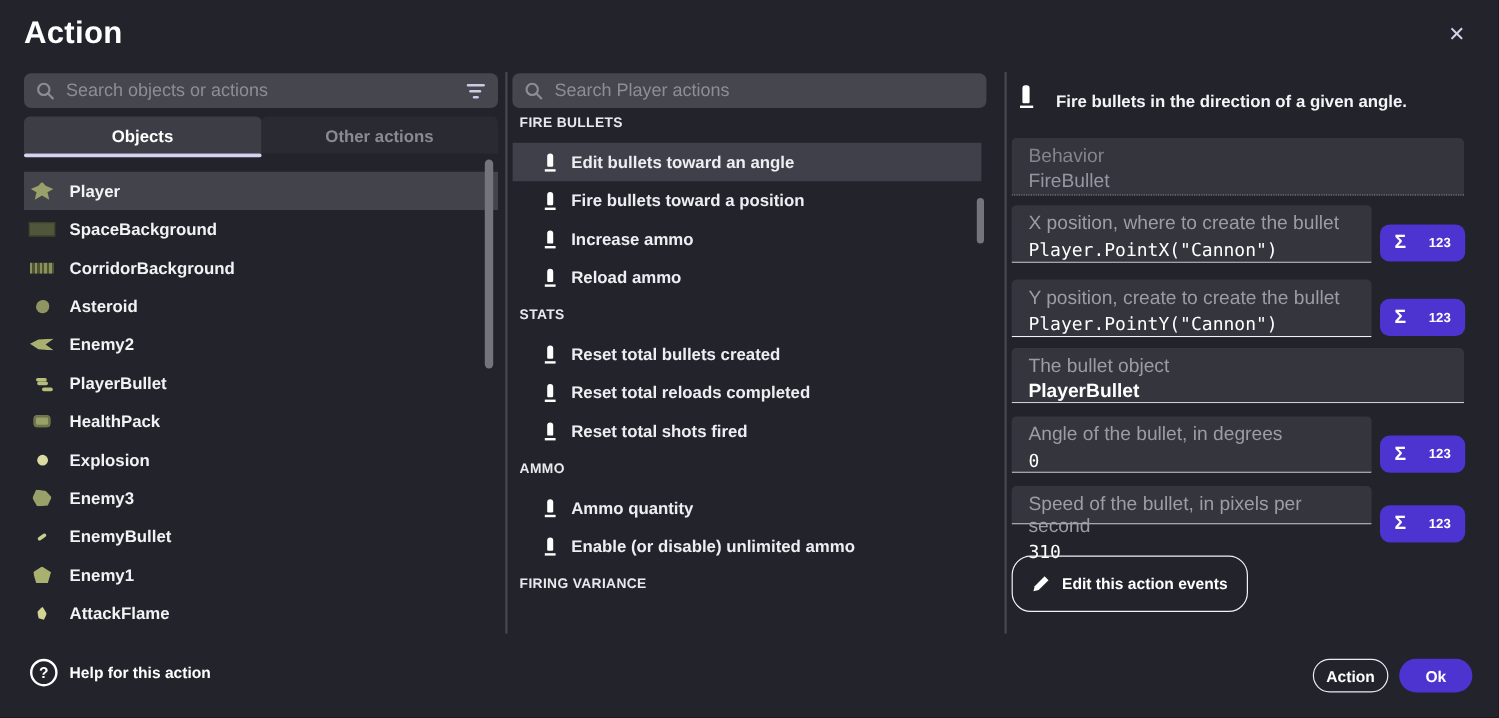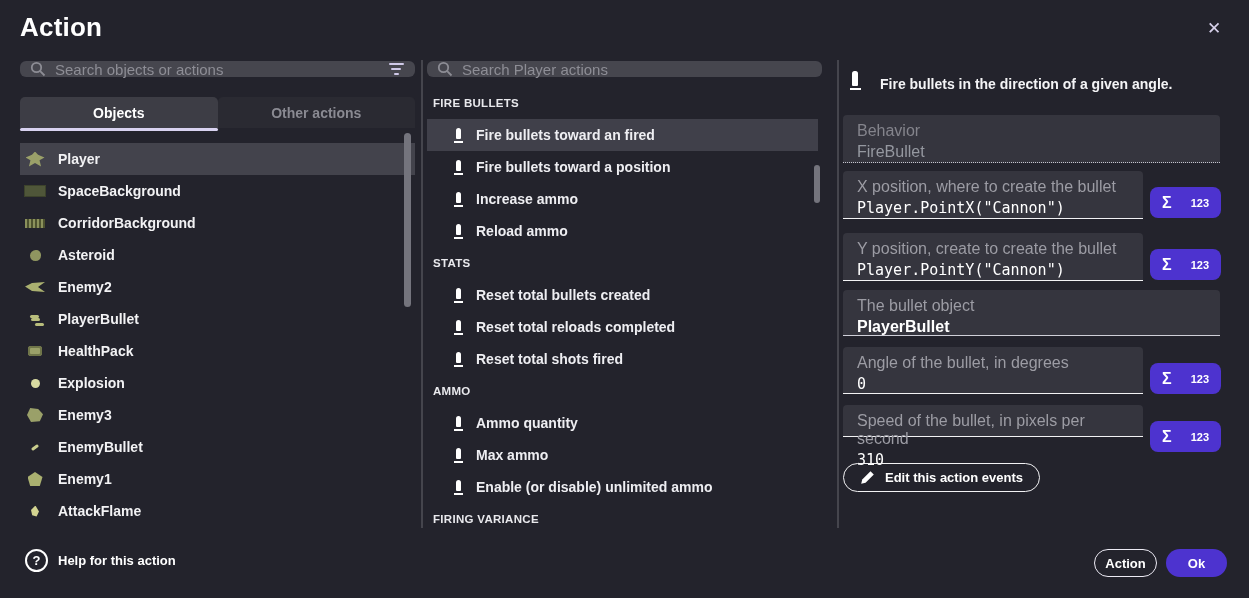--- a/index.html
+++ b/index.html
@@ -9,21 +9,21 @@
   }
   *{margin:0;padding:0;box-sizing:border-box}
   body{background:#111;font-family:"Liberation Sans",sans-serif;}
   .stage{position:relative;width:1249px;height:598px;background:var(--bg);overflow:hidden;}
 
   .title{position:absolute;left:20px;top:12px;font-size:26px;font-weight:700;color:#fff;letter-spacing:.2px}
   .close{position:absolute;left:1200px;top:14px;width:28px;height:28px;display:flex;align-items:center;justify-content:center;
          color:#d6d0ea;font-size:17px;cursor:pointer;background:none;border:none}
 
   
-  .searchbar{position:absolute;height:16px;width:395px;background:var(--searchbg);border-radius:6px;
+  .searchbar{position:absolute;height:29px;width:395px;background:var(--searchbg);border-radius:6px;
              display:flex;align-items:center;gap:9px;padding:0 10px}
   .searchbar svg{flex:none}
   .searchbar input{flex:1;background:transparent;border:none;outline:none;color:#e8e8ea;font-size:15px;
                    font-family:"Liberation Sans",sans-serif}
   .searchbar input::placeholder{color:var(--muted)}
   .filter-ic{display:flex;flex-direction:column;align-items:center;gap:3px;width:18px;cursor:pointer}
   .filter-ic i{display:block;height:2px;background:#cfc9e8;border-radius:1px}
   .filter-ic i:nth-child(1){width:15px}.filter-ic i:nth-child(2){width:10px}.filter-ic i:nth-child(3){width:5px}
 
   
@@ -84,21 +84,21 @@
   .f-bullet .fvalue{font-weight:700}
   .f-angle{top:347px;width:300px;height:47px;border-bottom:1px solid #f2f2f4}
   .f-speed{top:405px;width:300px;height:32px;border-bottom:1px solid #f2f2f4}
 
   .sigma-btn{position:absolute;left:1150px;width:71px;height:31px;background:var(--accent);border:none;border-radius:8px;
              display:flex;align-items:center;justify-content:space-between;padding:0 12px;cursor:pointer;color:#fff}
   .sigma-btn .sg{font-size:16px;font-weight:700}
   .sigma-btn .bd{font-size:11px;font-weight:700}
   .s1{top:187px}.s2{top:249px}.s3{top:363px}.s4{top:421px}
 
-  .edit-btn{position:absolute;left:843px;top:463px;height:29px;display:inline-flex;align-items:center;gap:10px;
+  .edit-btn{position:absolute;left:843px;top:463px;height:47px;display:inline-flex;align-items:center;gap:10px;
             background:transparent;border:1.5px solid #f2f2f4;border-radius:16px;padding:0 16px;color:#fff;
             font-size:13px;font-weight:700;cursor:pointer;font-family:"Liberation Sans",sans-serif}
 
   
   .help{position:absolute;left:25px;top:549px;display:flex;align-items:center;gap:10px;cursor:pointer;background:none;border:none;color:#fff}
   .help .qc{width:23px;height:23px;border:2px solid #fff;border-radius:50%;display:flex;align-items:center;justify-content:center;
             font-size:13px;font-weight:700}
   .help .hl{font-size:13px;font-weight:700}
   .btn{position:absolute;top:549px;height:28px;border-radius:14px;font-size:13px;font-weight:700;cursor:pointer;
        display:flex;align-items:center;justify-content:center;font-family:"Liberation Sans",sans-serif}
@@ -196,21 +196,21 @@
       </svg>
     <input placeholder="Search Player actions" style="">
   </div>
 
   <div class="actlist">
     <div class="mhead">FIRE BULLETS</div>
     <div class="arow sel">
         <span class="bullet-ic">
           <i></i>
         </span>
-        <span class="lbl">Fire bullets toward an fired</span>
+        <span class="lbl">Edit bullets toward an angle</span>
       </div>
     <div class="arow">
         <span class="bullet-ic">
           <i></i>
         </span>
         <span class="lbl">Fire bullets toward a position</span>
       </div>
     <div class="arow">
         <span class="bullet-ic">
           <i></i>
@@ -241,26 +241,20 @@
           <i></i>
         </span>
         <span class="lbl">Reset total shots fired</span>
       </div>
     <div class="mhead">AMMO</div>
     <div class="arow">
         <span class="bullet-ic">
           <i></i>
         </span>
         <span class="lbl">Ammo quantity</span>
-      </div>
-    <div class="arow">
-        <span class="bullet-ic">
-          <i></i>
-        </span>
-        <span class="lbl">Max ammo</span>
       </div>
     <div class="arow">
         <span class="bullet-ic">
           <i></i>
         </span>
         <span class="lbl">Enable (or disable) unlimited ammo</span>
       </div>
     <div class="mhead">FIRING VARIANCE</div>
   </div>
   <div class="sb" style="left:814px;top:165px;width:6px;height:38px"></div>

